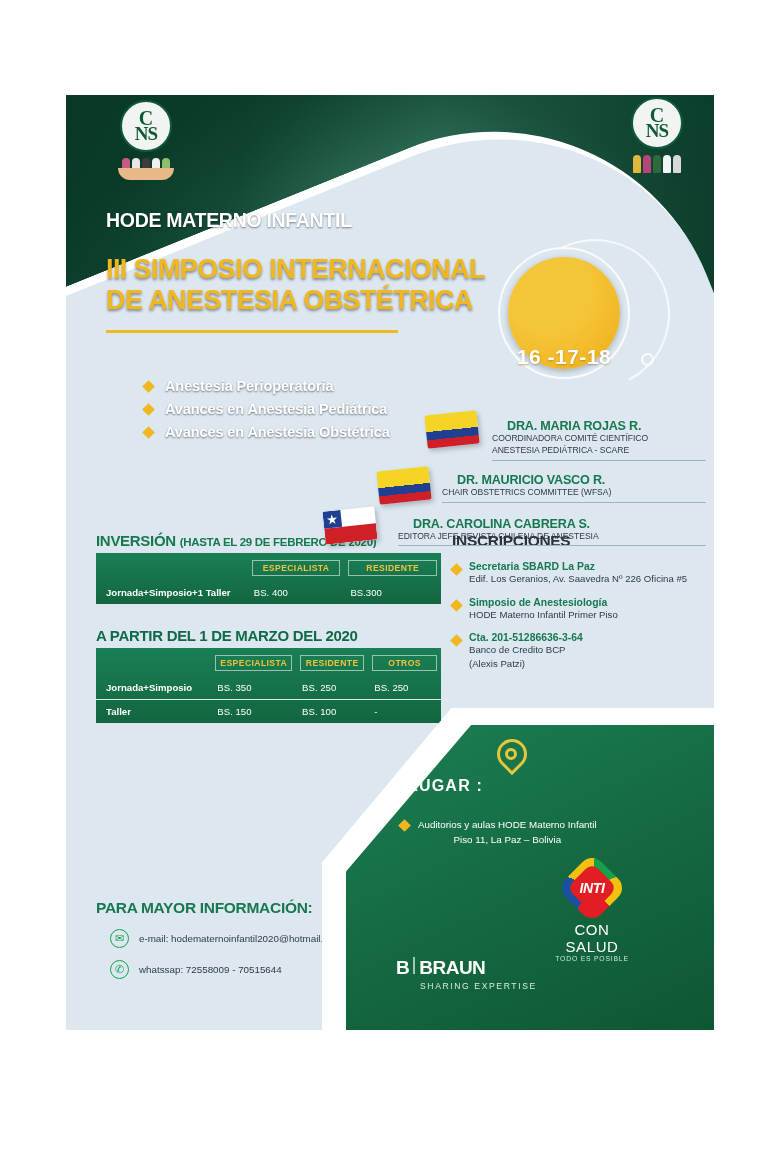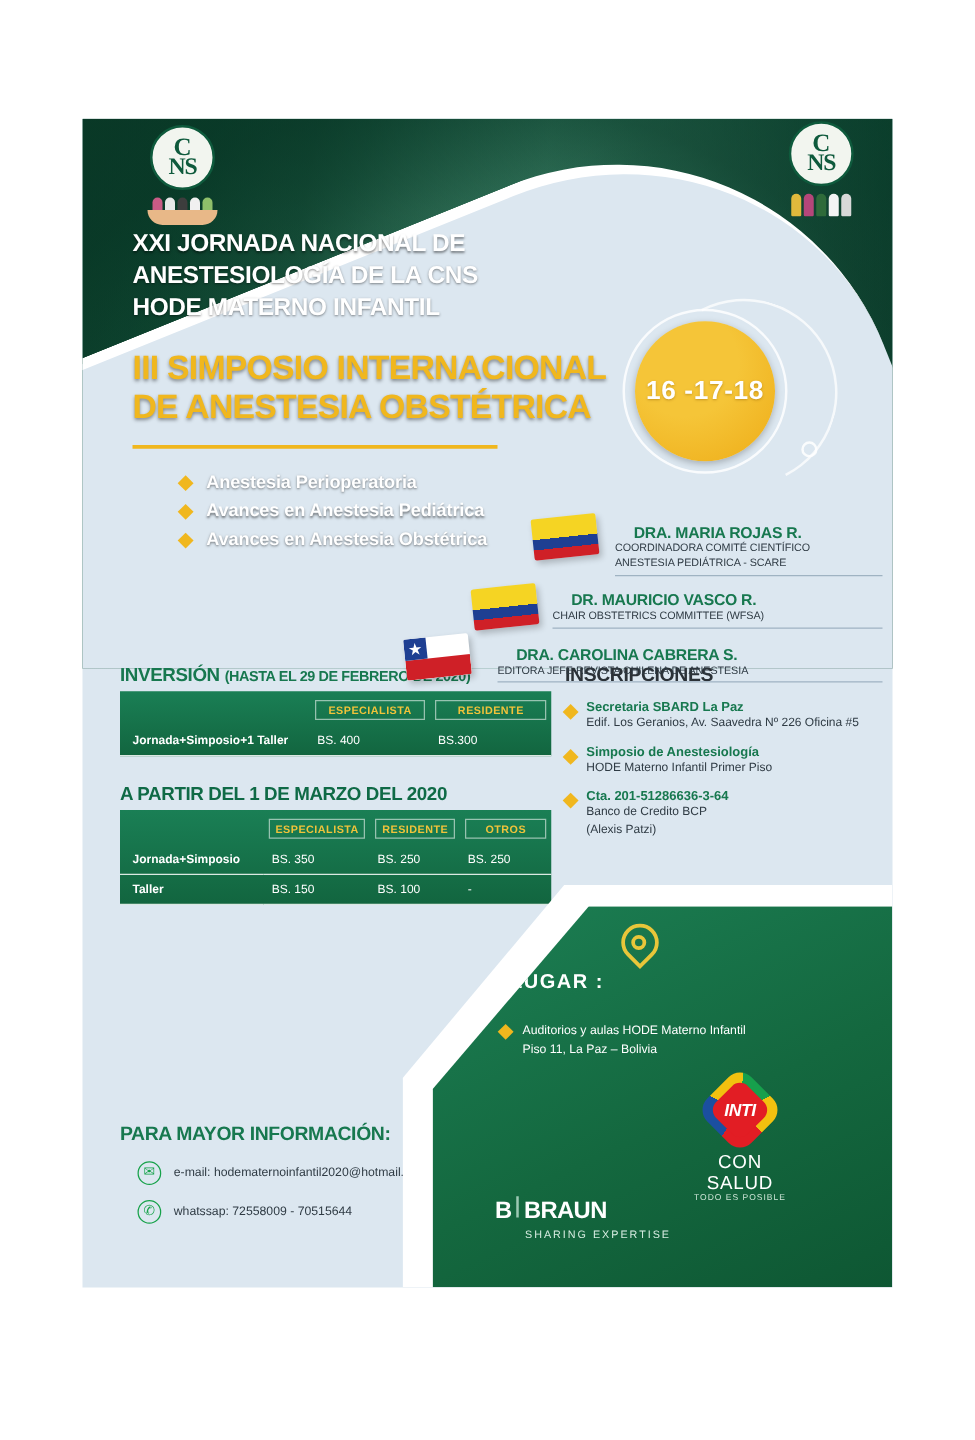--- a/index.html
+++ b/index.html
@@ -119,21 +119,21 @@
     transform: rotate(18deg);
   }
   .date-dot{
     position:absolute; right: 38px; bottom: 14px; width: 13px; height: 13px;
     border-radius:50%; border:2px solid rgba(255,255,255,.85);
   }
   .date-circle{
     position:absolute; left: 16px; top: 12px;
     width: 112px; height: 112px; border-radius:50%;
     background: radial-gradient(circle at 36% 30%, #f5c538 0 40%, #eeac17 100%);
-    display:flex; flex-direction:column; align-items:center; justify-content:center;
+    display:flex; flex-direction:column; align-items:center; justify-content:flex-end;
     box-shadow: 0 2px 6px rgba(0,0,0,.25);
   }
   .date-circle .d1{ font-size: 21px; font-weight:700; color:#ffffff; letter-spacing:.5px;
                     text-shadow:0 1px 2px rgba(140,90,0,.45); }
   .date-circle .d2{ font-size: 21px; font-weight:700; color:#ffffff; letter-spacing:.5px; margin-top:2px;
                     text-shadow:0 1px 2px rgba(140,90,0,.45);}
 
   
   .topics{ position:absolute; left: 78px; top: 283px; z-index: 4; }
   .topic{ display:flex; align-items:center; gap:12px; margin-bottom: 7px; }
@@ -225,21 +225,21 @@
     transform: rotate(-45deg); margin: 0 auto;
   }
   .pin-hole{
     position:absolute; left: 11px; top: 9px; width: 12px; height: 12px;
     border:3px solid #e8c63a; border-radius:50%;
   }
   .lugar-h{ position:absolute; left: 62px; top: 52px; font-size: 16px; font-weight:700;
             color:#ffffff; letter-spacing: 1.2px; }
   .lugar-row{ position:absolute; left: 54px; top: 92px; width: 250px; display:flex; gap:9px; }
   .lugar-row .dia{ margin-top: 4px; }
-  .lugar-row .t{ font-size: 9.8px; color:#ffffff; line-height:1.55; }
+  .lugar-row .t{ font-size: 9.8px; color:#ffffff; line-height:1.55;text-align:center; }
 
   
   .inti{ position:absolute; left: 200px; top: 138px; width: 92px; text-align:center; }
   .inti-mark{
     width: 50px; height: 50px; margin: 0 auto; position:relative;
     background: conic-gradient(from 20deg, #f2c10f 0deg 70deg, #e21d24 70deg 150deg,
                                #1b4fa0 150deg 230deg, #f2c10f 230deg 300deg, #16a04c 300deg 360deg);
     border-radius: 13px; transform: rotate(45deg);
   }
   .inti-mark::after{
@@ -298,21 +298,21 @@
       <i style="background:#e0b93c"></i>
         <i style="background:#b5467a"></i>
       <i style="background:#2f6b3a"></i>
         <i style="background:#f4f4f4"></i>
       <i style="background:#d8d8d8"></i>
     </div>
   </div>
 
   <div class="hdr">
     <h1>
-      <span>XXI JORNADA NACIONAL DE ANESTESIOLOGÍA DE LA CNS</span><br>
+      <br>
       <span>HODE MATERNO INFANTIL</span>
     </h1>
     <h2>
       <span>III SIMPOSIO INTERNACIONAL</span><br>
       <span>DE ANESTESIA OBSTÉTRICA</span>
     </h2>
     <div class="hdr-rule"></div>
   </div>
 
   <div class="date-wrap">

